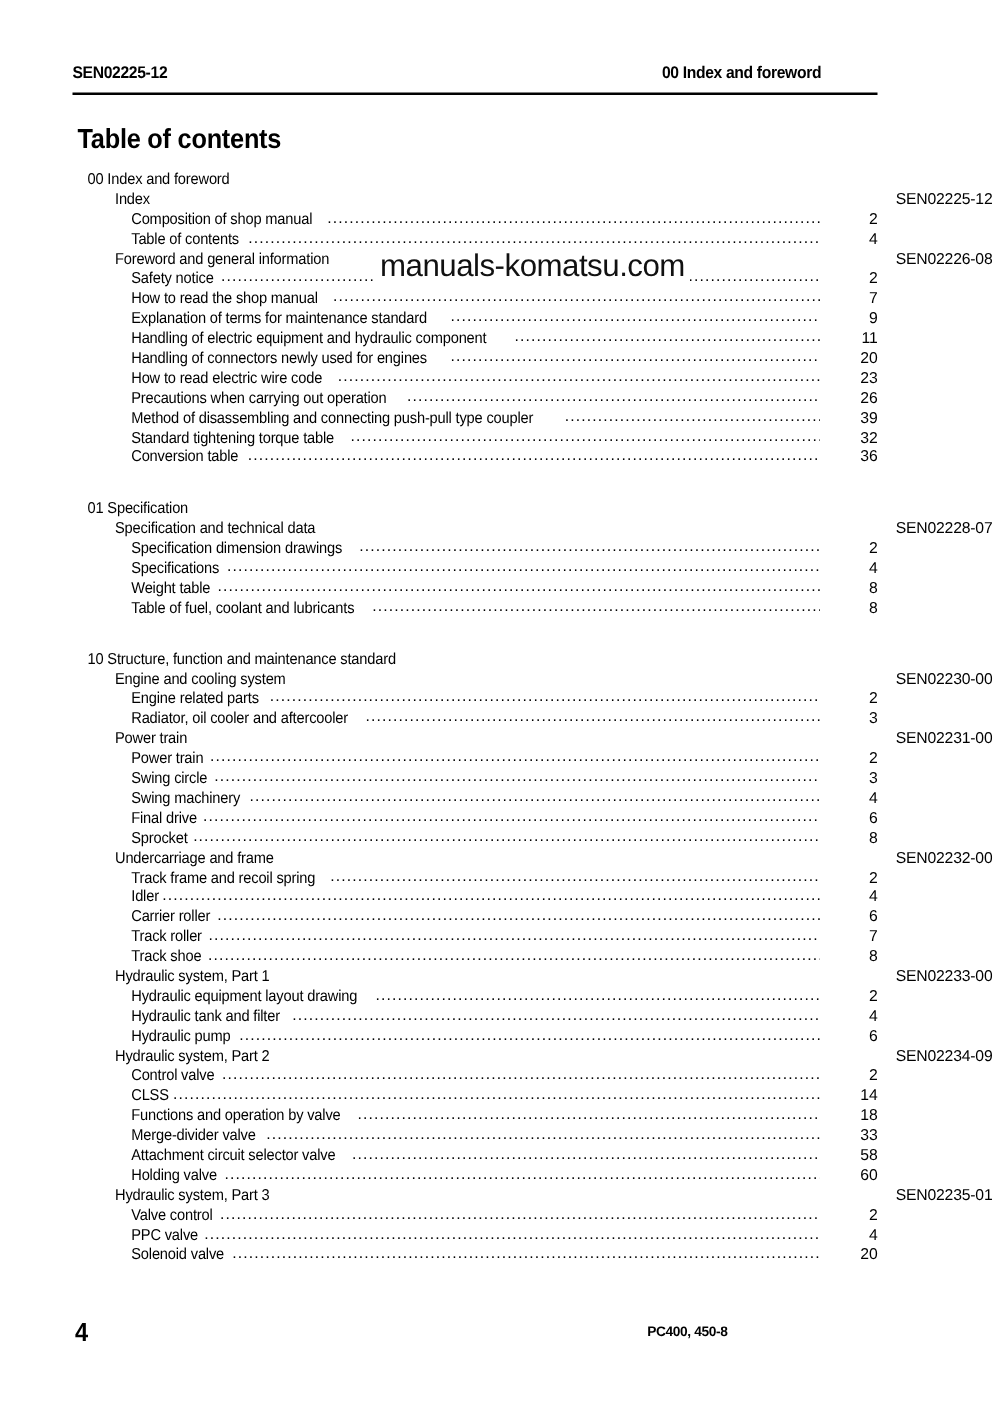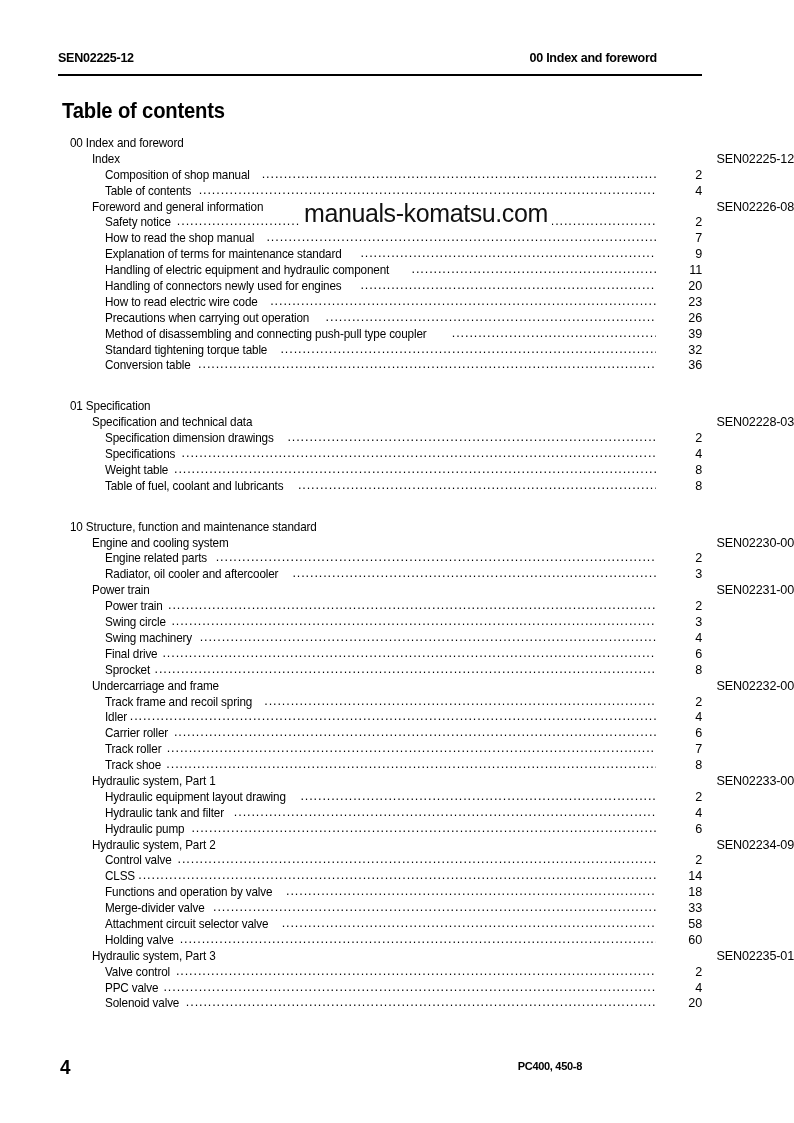--- a/index.html
+++ b/index.html
@@ -253,21 +253,21 @@
           <span class="dots">...........................................................................................................................................................................................................................</span>
           <span class="pageno">36</span>
         </div>
       </div>
       <div class="section-gap"></div>
       <div class="toc-section">
         <div class="row lvl-section"><span class="txt">01 Specification</span></div>
         <div class="row grouprow lvl-group">
           <span class="label">Specification and technical data</span>
           <span class="spacer"></span>
-          <span class="sencode">SEN02228-03</span>
+          <span class="sencode">SEN02228-07</span>
         </div>
         <div class="row leader lvl-item">
           <span class="label">Specification dimension drawings</span>
           <span class="dots">...........................................................................................................................................................................................................................</span>
           <span class="pageno">2</span>
         </div>
         <div class="row leader lvl-item">
           <span class="label">Specifications</span>
           <span class="dots">...........................................................................................................................................................................................................................</span>
           <span class="pageno">4</span>

